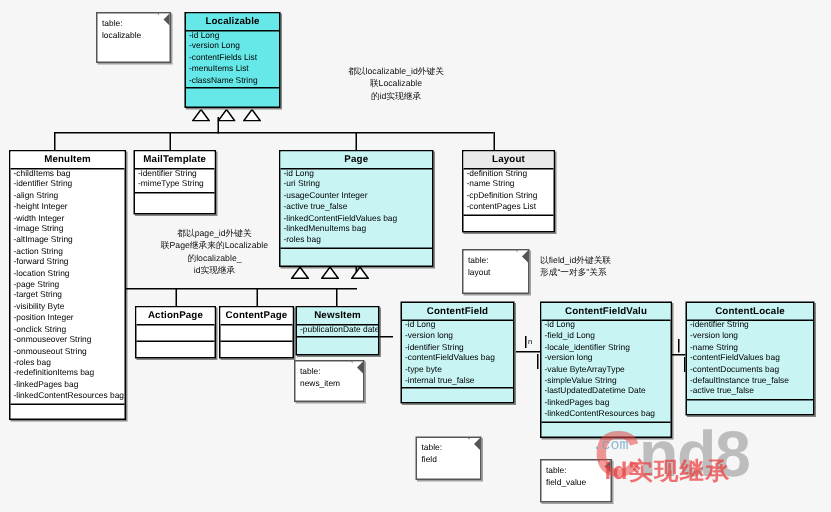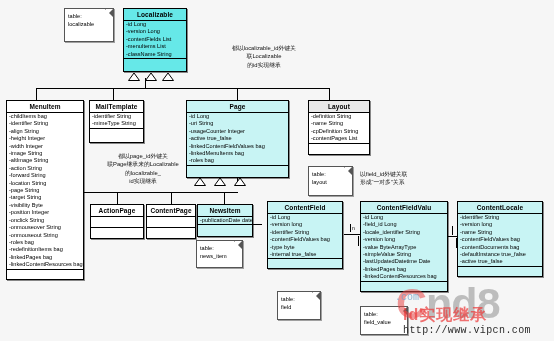--- a/index.html
+++ b/index.html
@@ -374,16 +374,15 @@
     <div>以field_id外键关联</div>
     <div>形成“一对多”关系</div>
   </div>
 
   <div id="wm">
     <div class="wm-cnd8">
       <span>C</span><span class="gray">n</span><span class="gray">d</span><span class="gray">8</span>
     </div>
     <div class="wm-com">.com</div>
     <div class="wm-cn">id实现继承</div>
-    <div class="wm-url">http://www.vipcn.com</div>
   </div>
 
 </div>
 
 </body></html>

